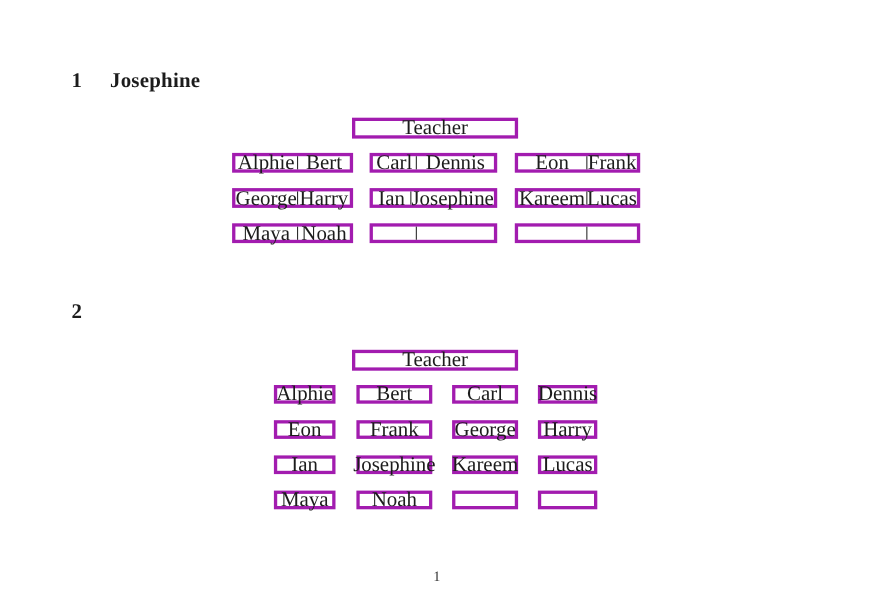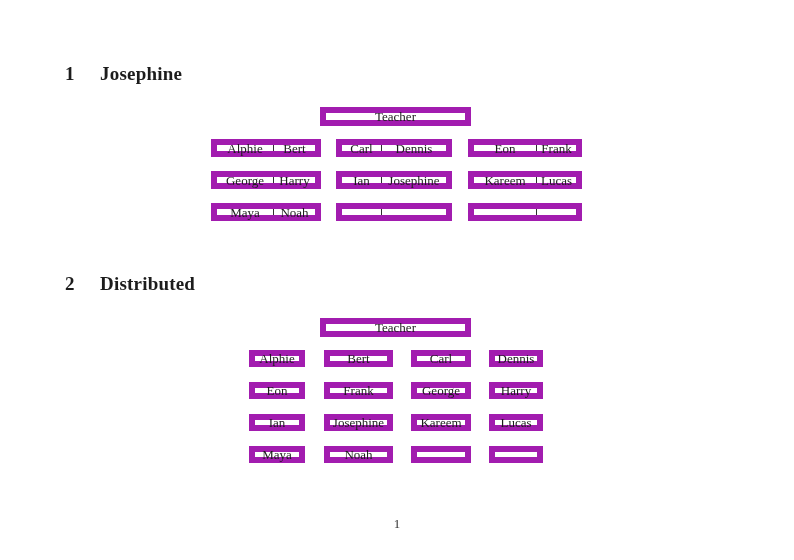--- a/index.html
+++ b/index.html
@@ -17,23 +17,23 @@
     display:flex;
     font-weight:bold;
     font-size:19px;
     line-height:22px;
     letter-spacing:0.2px;
   }
   .section-heading .num { width:35px; }
   .box {
     position:absolute;
     box-sizing:border-box;
-    border:6px solid #a21caf;
+    border:3px solid #a21caf;
     background:#ffffff;
-    font-size:13px;
+    font-size:19px;
     line-height:13px;
   }
   .single, .teacher {
     display:flex;
     align-items:center;
     justify-content:center;
   }
   .pair { display:flex; align-items:stretch; }
   .pair .cell {
     box-sizing:border-box;
@@ -100,21 +100,20 @@
     <span class="cell first" style="width:40px;"></span>
     <span class="cell second"></span>
   </div>
   <div class="box pair" style="left:468px;top:203px;width:114px;height:18px;">
     <span class="cell first" style="width:63px;"></span>
     <span class="cell second"></span>
   </div>
 
   <div class="section-heading" style="top:273px;">
     <span class="num">2</span>
-    <span class="title">Distributed</span>
   </div>
 
   <div class="box teacher" style="left:320px;top:318px;width:151px;height:19px;">
     <span>Teacher</span>
   </div>
 
   <div class="box single" style="left:249px;top:350px;width:56px;height:17px;">Alphie</div>
   <div class="box single" style="left:324px;top:350px;width:69px;height:17px;">Bert</div>
   <div class="box single" style="left:411px;top:350px;width:60px;height:17px;">Carl</div>
   <div class="box single" style="left:489px;top:350px;width:54px;height:17px;">Dennis</div>

